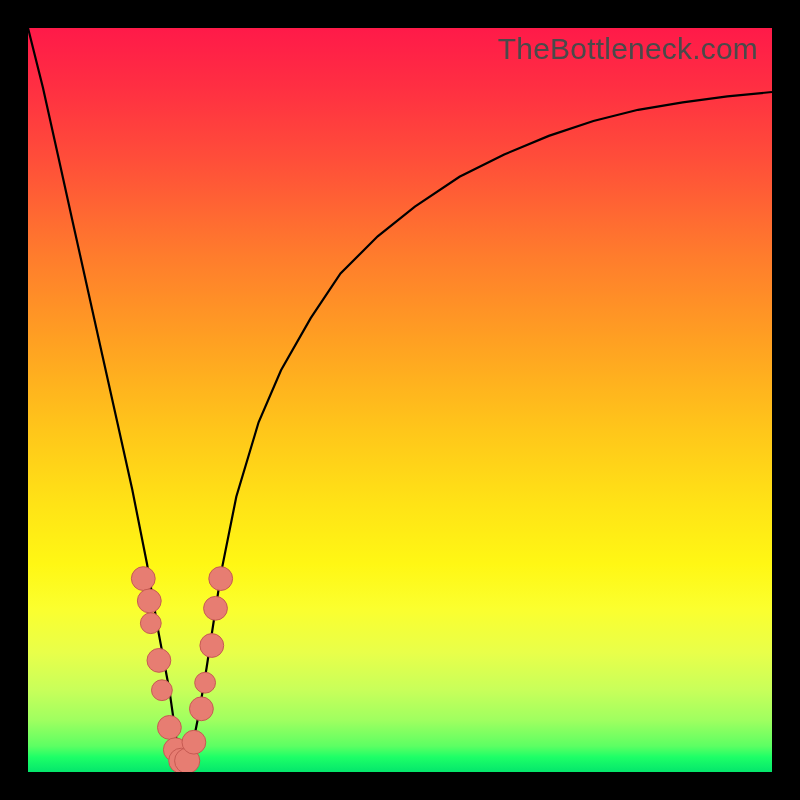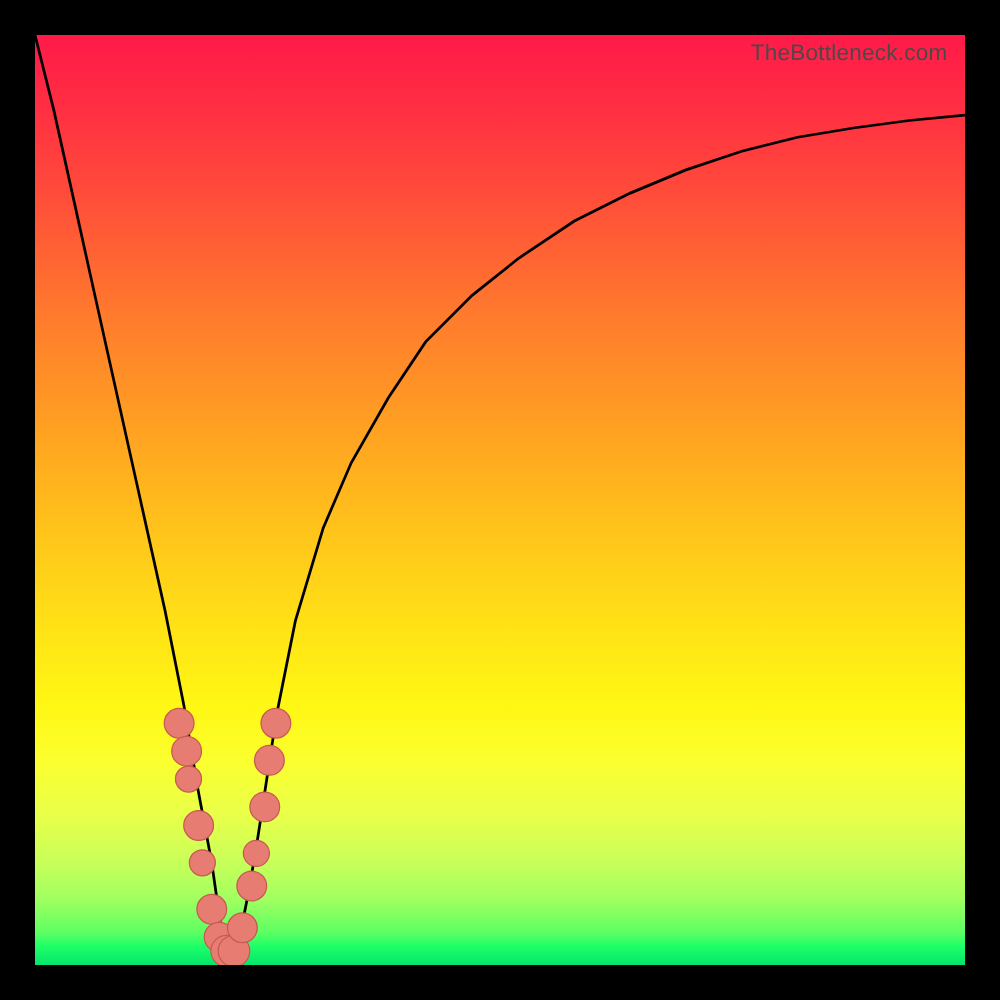--- a/index.html
+++ b/index.html
@@ -43,21 +43,21 @@
       #5dff63 96.5%,
       #1dff67 98%,
       #04e66c 100%
     );
   }
   .watermark {
     position: absolute;
     top: 4px;
     right: 14px;
     color: #4a4a4a;
-    font-size: 18px;
+    font-size: 30px;
     letter-spacing: 0.2px;
     user-select: none;
   }
   svg.overlay {
     position: absolute;
     top: 0;
     left: 0;
   }
 </style>
 </head>

